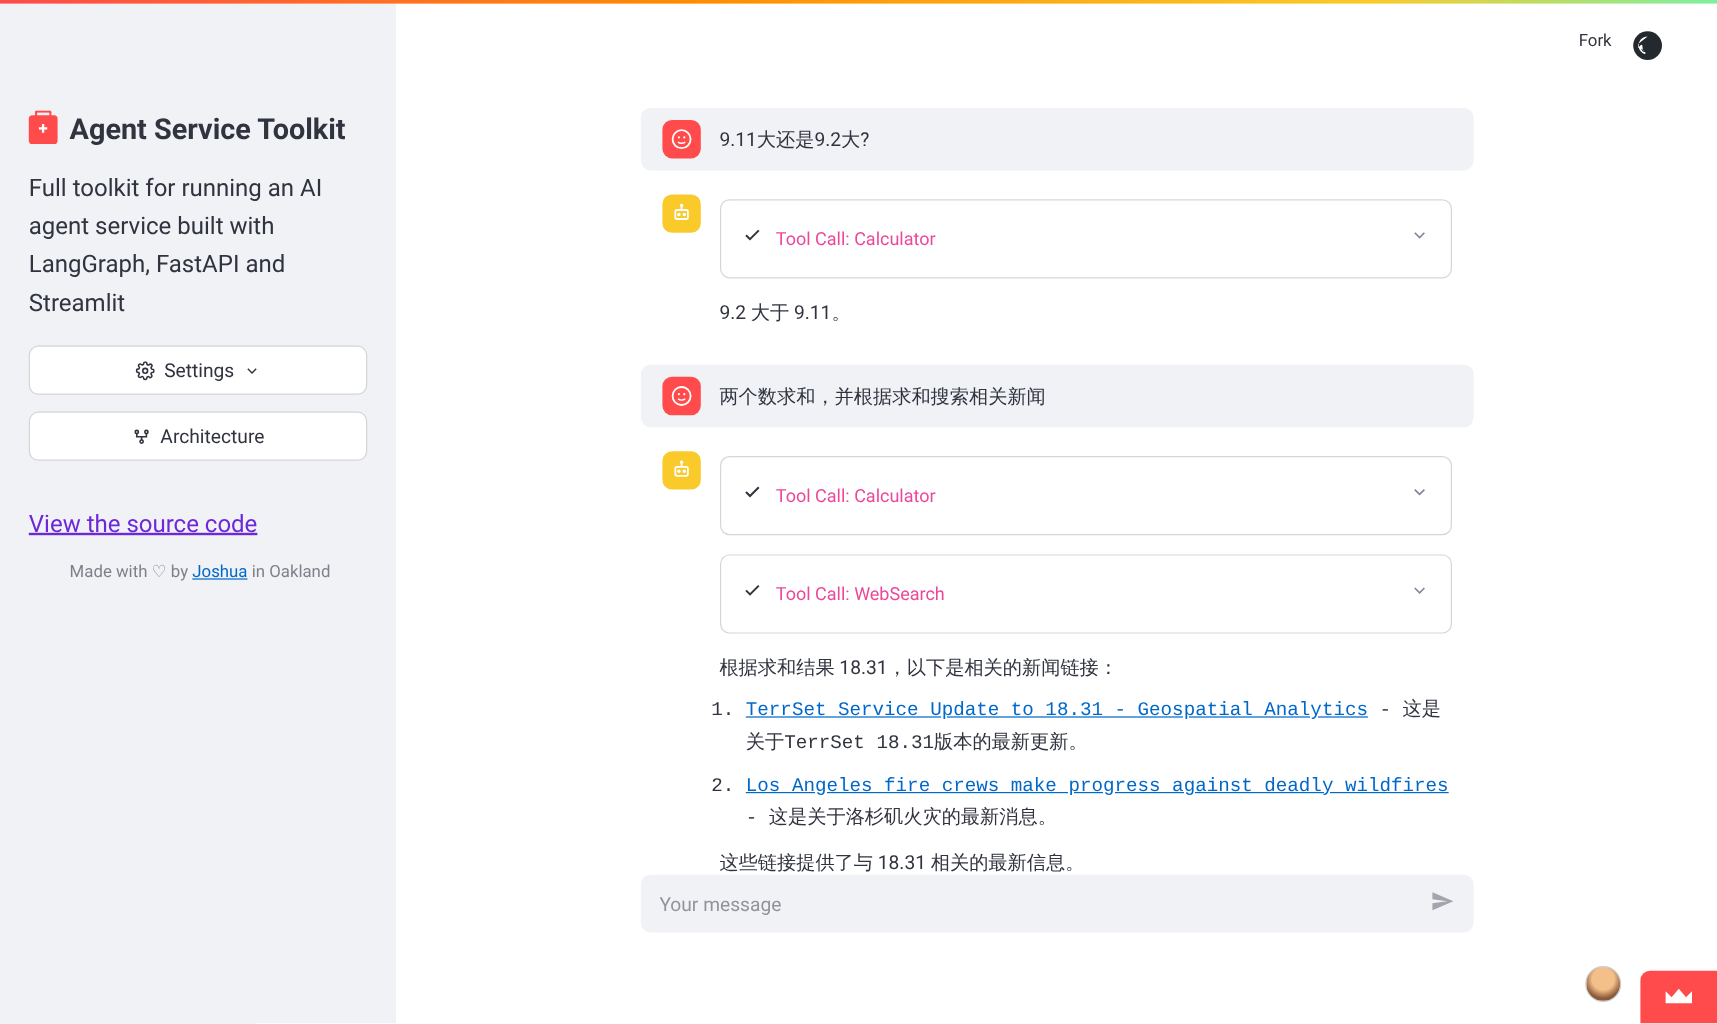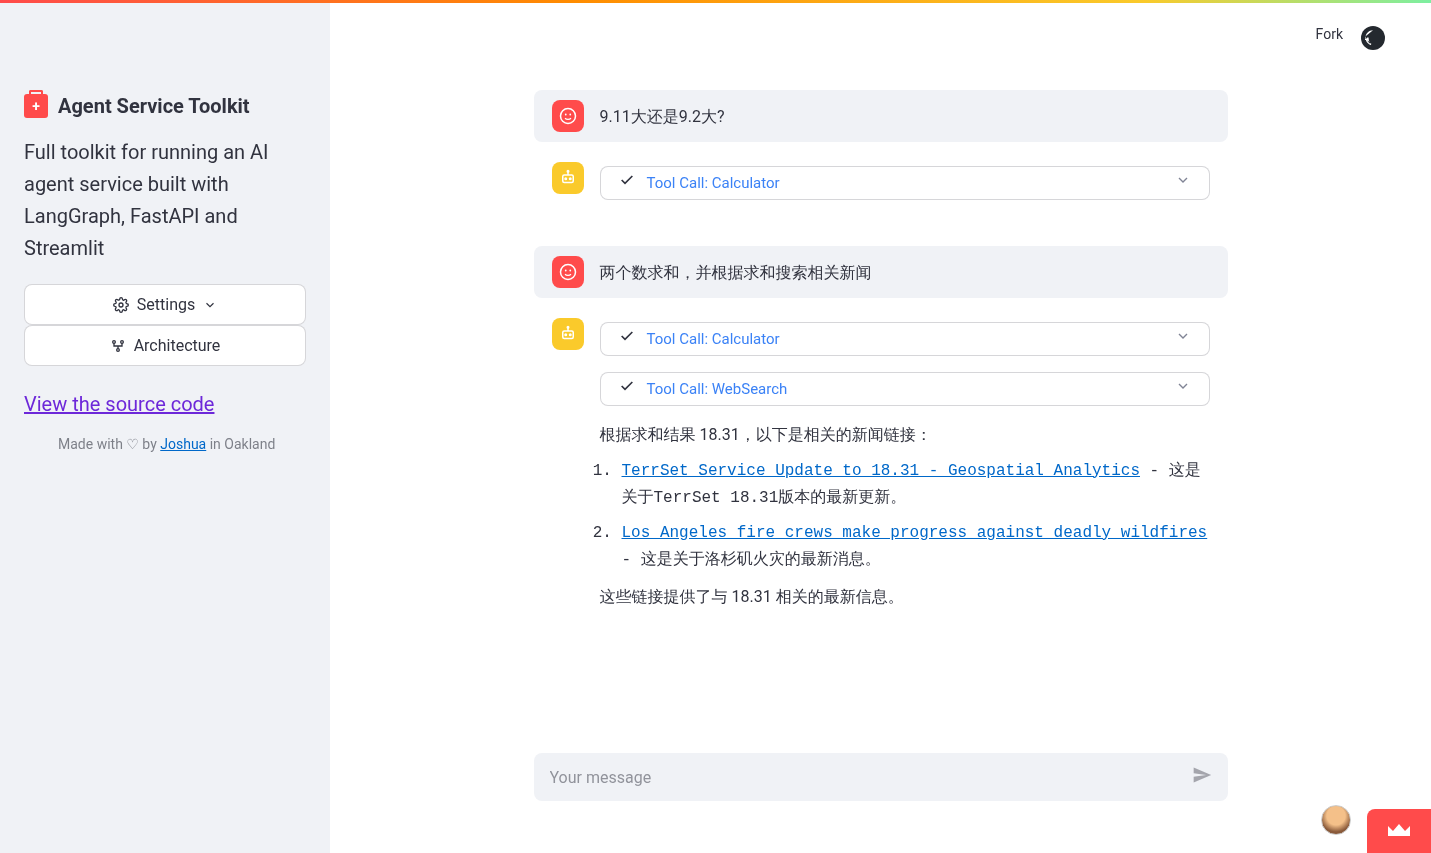--- a/index.html
+++ b/index.html
@@ -54,21 +54,21 @@
   border-bottom: none;
   border-radius: 2px 2px 0 0;
 }
 .briefcase-icon .plus {
   color: #fff;
   font-weight: bold;
   font-size: 14px;
   line-height: 1;
 }
 .sidebar-title {
-  font-size: 20px;
+  font-size: 24px;
   font-weight: 700;
   color: #31333F;
 }
 .sidebar-desc {
   font-size: 20px;
   line-height: 1.6;
   color: #31333F;
   margin-bottom: 20px;
 }
 .sidebar-button {
@@ -77,20 +77,21 @@
   background: #ffffff;
   border: 1px solid rgba(49,51,63,0.2);
   border-radius: 8px;
   font-size: 16px;
   color: #31333F;
   cursor: pointer;
   display: flex;
   align-items: center;
   justify-content: center;
   gap: 8px;
+  margin-bottom: 14px;
   font-family: inherit;
 }
 .icon-slot { display: inline-flex; }
 .src-link {
   color: #6d28d9;
   text-decoration: underline;
   font-size: 20px;
   margin-top: 26px;
   cursor: pointer;
   display: inline-block;
@@ -147,39 +148,39 @@
   align-items: center;
   justify-content: center;
   flex-shrink: 0;
 }
 .avatar.user { background: #ff4b4b; color: #fff; }
 .avatar.ai { background: #faca2b; color: #fff; }
 .msg-body { flex: 1; font-size: 16px; line-height: 1.6; color: #31333F; padding-top: 4px; }
 .tool-call {
   display: flex;
   align-items: center;
-  padding: 4px 18px;
+  padding: 20px 18px;
   background: #ffffff;
   border: 1px solid rgba(49,51,63,0.2);
   border-radius: 8px;
   margin-bottom: 16px;
   font-size: 15px;
-  color: #3b82f6;
+  color: #ec4899;
   cursor: pointer;
 }
 .tool-call .chevron { margin-left: auto; color: #808495; }
 .tool-call .check { margin-right: 12px; color: #31333F; }
 .msg-body ol { margin: 10px 0 10px 22px; }
 .msg-body ol li { margin-bottom: 8px; line-height: 1.7; font-family: Liberation Mono, monospace; }
 .msg-body a { color: #0068c9; text-decoration: underline; }
 .input-bar {
   width: 694px;
   margin: 0 auto;
   position: absolute;
-  bottom: 52px;
+  bottom: 76px;
   left: 50%;
   transform: translateX(-50%);
   display: flex;
   align-items: center;
   background: #f0f2f6;
   border-radius: 8px;
   padding: 12px 16px;
 }
 .input-bar input {
   flex: 1;
@@ -308,20 +309,21 @@
                   <polyline points="20 6 9 17 4 12"></polyline>
                 </svg>
             </span>
             <span>Tool Call: Calculator</span>
             <span class="chevron">
               <svg width="16" height="16" viewBox="0 0 24 24" fill="none" stroke="currentColor" stroke-width="2">
                   <polyline points="6 9 12 15 18 9"></polyline>
                 </svg>
             </span>
           </div>
+          <div>9.2 大于 9.11。</div>
         </div>
       </div>
 
       <div class="msg-user">
         <div class="avatar user">
           <svg width="18" height="18" viewBox="0 0 24 24" fill="currentColor">
               <circle cx="12" cy="12" r="10" fill="none" stroke="currentColor" stroke-width="2"></circle>
               <circle cx="9" cy="10" r="1.2"></circle>
               <circle cx="15" cy="10" r="1.2"></circle>
               <path d="M8 15c1 1 2.5 1.5 4 1.5s3-.5 4-1.5" stroke="currentColor" stroke-width="1.5" fill="none"></path>

